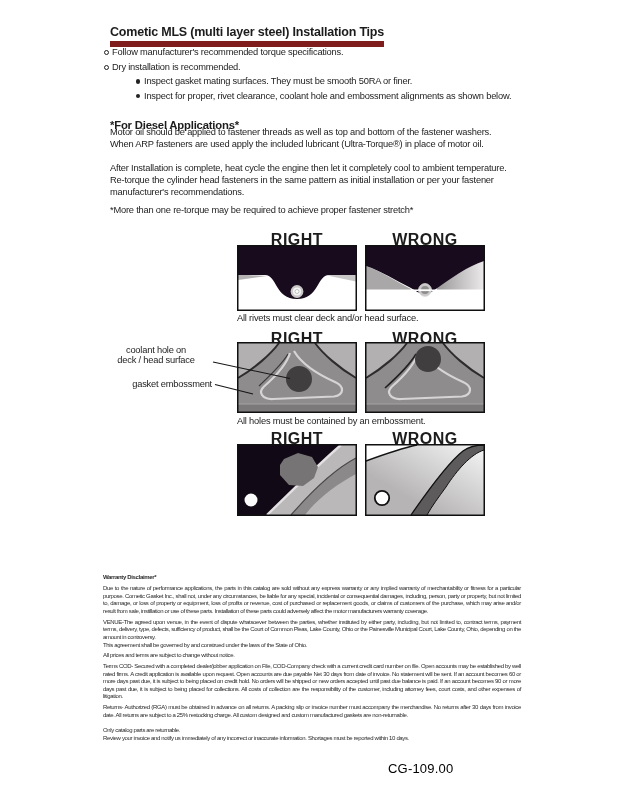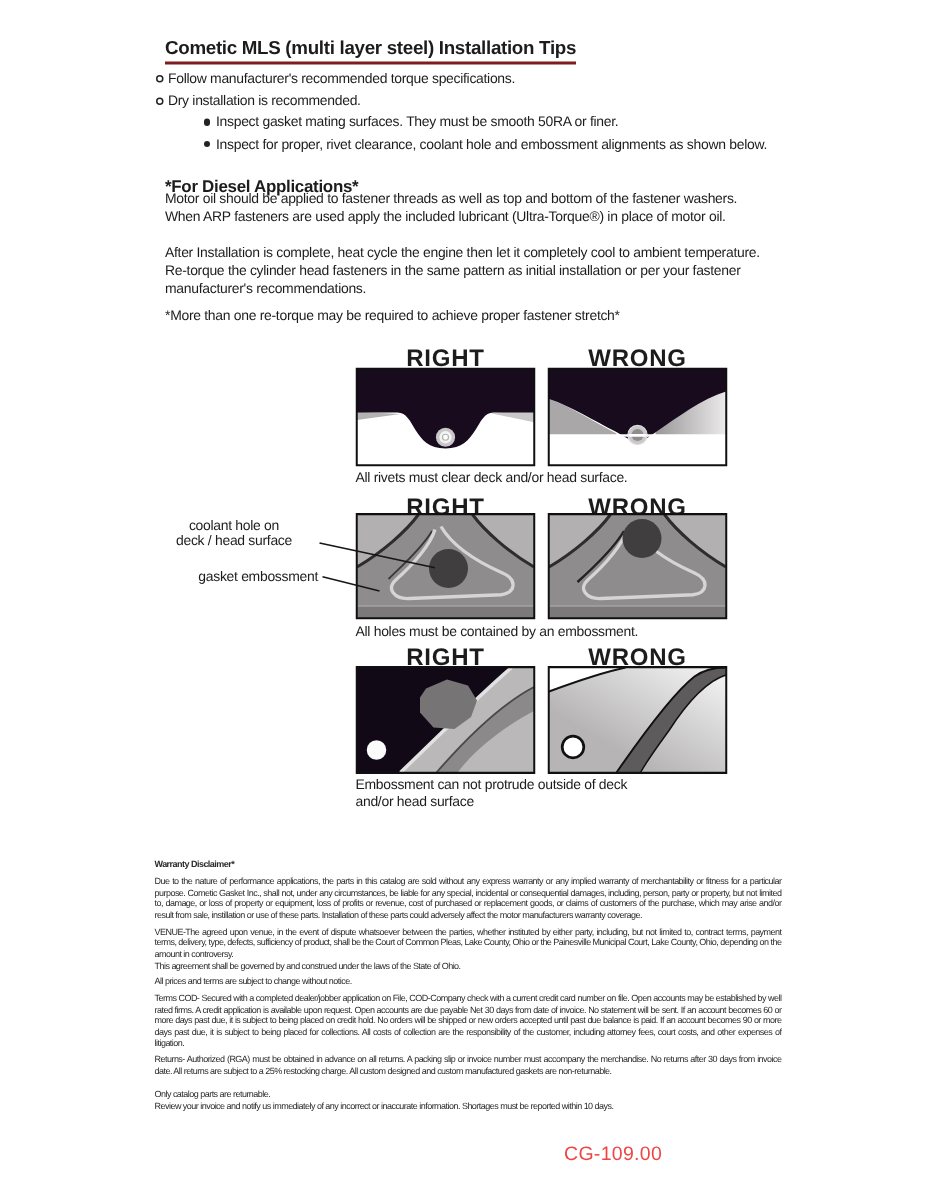--- a/index.html
+++ b/index.html
@@ -4,21 +4,21 @@
 <style>
   html,body{margin:0;padding:0;background:#ffffff;}
   .page{
     position:relative;width:618px;height:800px;background:#ffffff;overflow:hidden;
     font-family:"Liberation Sans", sans-serif;color:#1c1c1c;
   }
   .abs{position:absolute;}
   
   .doc-title{
     left:110px;top:25px;font-size:12.5px;font-weight:bold;letter-spacing:-0.2px;
-    border-bottom:2px solid #7f1d1d;padding-bottom:1.5px;white-space:nowrap;
+    border-bottom:6px solid #7f1d1d;padding-bottom:1.5px;white-space:nowrap;
   }
   
   .intro{left:104px;top:45px;width:485px;font-size:9.3px;letter-spacing:-0.2px;}
   .b,.sb{position:relative;line-height:14.6px;}
   .b{padding-left:8px;}
   .b .mk{position:absolute;left:0;top:5px;width:3.2px;height:3.2px;border:1px solid #222;border-radius:50%;}
   .sb{margin-left:32px;padding-left:8px;}
   .sb .mk{position:absolute;left:0;top:5.2px;width:4.2px;height:4.2px;background:#222;border-radius:50%;}
   
   .diesel-head{left:110px;top:119px;font-size:11.3px;font-weight:bold;letter-spacing:-0.2px;}
@@ -37,21 +37,21 @@
   .co1{left:100px;top:344.5px;text-align:center;}
   .co2{left:100px;top:378.5px;}
   .callout-lines{left:0;top:0;pointer-events:none;}
   
   .legal{left:103px;top:574px;width:418px;font-size:6px;line-height:7.6px;letter-spacing:-0.35px;text-align:justify;color:#2a2a2a;}
   .legal p{margin:0 0 3.2px 0;}
   .legal p.tight{margin-bottom:0;}
   .legal p.wide{margin-bottom:8px;}
   .legal .lt{font-weight:bold;margin-bottom:3.6px;}
   
-  .page-code{left:376px;top:761px;font-size:13px;letter-spacing:0.2px;color:#ef4444;}
+  .page-code{left:388px;top:761px;font-size:13px;letter-spacing:0.2px;color:#000000;}
 </style>
 </head>
 <body>
 
 <div class="page">
 
   <div class="abs doc-title">Cometic MLS (multi layer steel) Installation Tips</div>
 
   <div class="abs intro">
     <div class="b"><span class="mk"></span><span>Follow manufacturer's recommended torque specifications.</span></div>
@@ -163,24 +163,20 @@
     <rect x="0.75" y="0.75" width="118.5" height="70.5" fill="#ffffff"></rect>
     <path d="M1,17 C20,10 38,4 52,1 H119 V71 H1 Z" fill="url(#gB)"></path>
     <path d="M1,17 C20,10 38,4 52,1" stroke="#141414" stroke-width="1.4" fill="none"></path>
     <path d="M46,71 C64,45 84,18 98,7 C105,2 112,1 119,1 V6 C106,10 92,26 81,43 C73,54 67,62 62,71 Z" fill="#5d5b5c"></path>
     <path d="M46,71 C64,45 84,18 98,7 C105,2 112,1 119,1" stroke="#111111" stroke-width="1.3" fill="none"></path>
     <path d="M62,71 C67,62 73,54 81,43 C92,26 106,10 119,6" stroke="#111111" stroke-width="1" fill="none"></path>
     <circle cx="17" cy="54" r="7.2" fill="#ffffff" stroke="#111111" stroke-width="1.8"></circle>
     <rect x="0.75" y="0.75" width="118.5" height="70.5" fill="none" stroke="#101010" stroke-width="1.5"></rect>
   </svg>
 
-  <div class="abs fig-caption cap3">
-    <div>Embossment can not protrude outside of deck</div>
-    <div>and/or head surface</div>
-  </div>
 
   <svg class="abs callout-lines" width="618" height="800" viewBox="0 0 618 800">
     <path d="M213,362 L290,378.5" stroke="#161616" stroke-width="1.1" fill="none"></path>
     <path d="M215,384.5 L253,394" stroke="#161616" stroke-width="1.1" fill="none"></path>
   </svg>
 
   <div class="abs legal">
     <p class="lt">Warranty Disclaimer*</p>
     <p>Due to the nature of performance applications, the parts in this catalog are sold without any express warranty or any implied warranty of merchantability or fitness for a particular purpose.  Cometic Gasket Inc., shall not, under any circumstances, be liable for any special, incidental or consequential damages, including, person, party or property, but not limited to, damage, or loss of property or equipment, loss of profits or revenue, cost of purchased or replacement goods, or claims of customers of the purchase, which may arise and/or result from sale, instillation or use of these parts.  Installation of these parts could adversely affect the motor manufacturers warranty coverage.</p>
     <p class="tight">VENUE-The agreed upon venue, in the event of dispute whatsoever between the parties, whether instituted by either party, including, but not limited to, contract terms, payment terms, delivery, type, defects, sufficiency of product, shall be the Court of Common Pleas, Lake County, Ohio or the Painesville Municipal Court, Lake County, Ohio, depending on the amount in controversy.</p>

